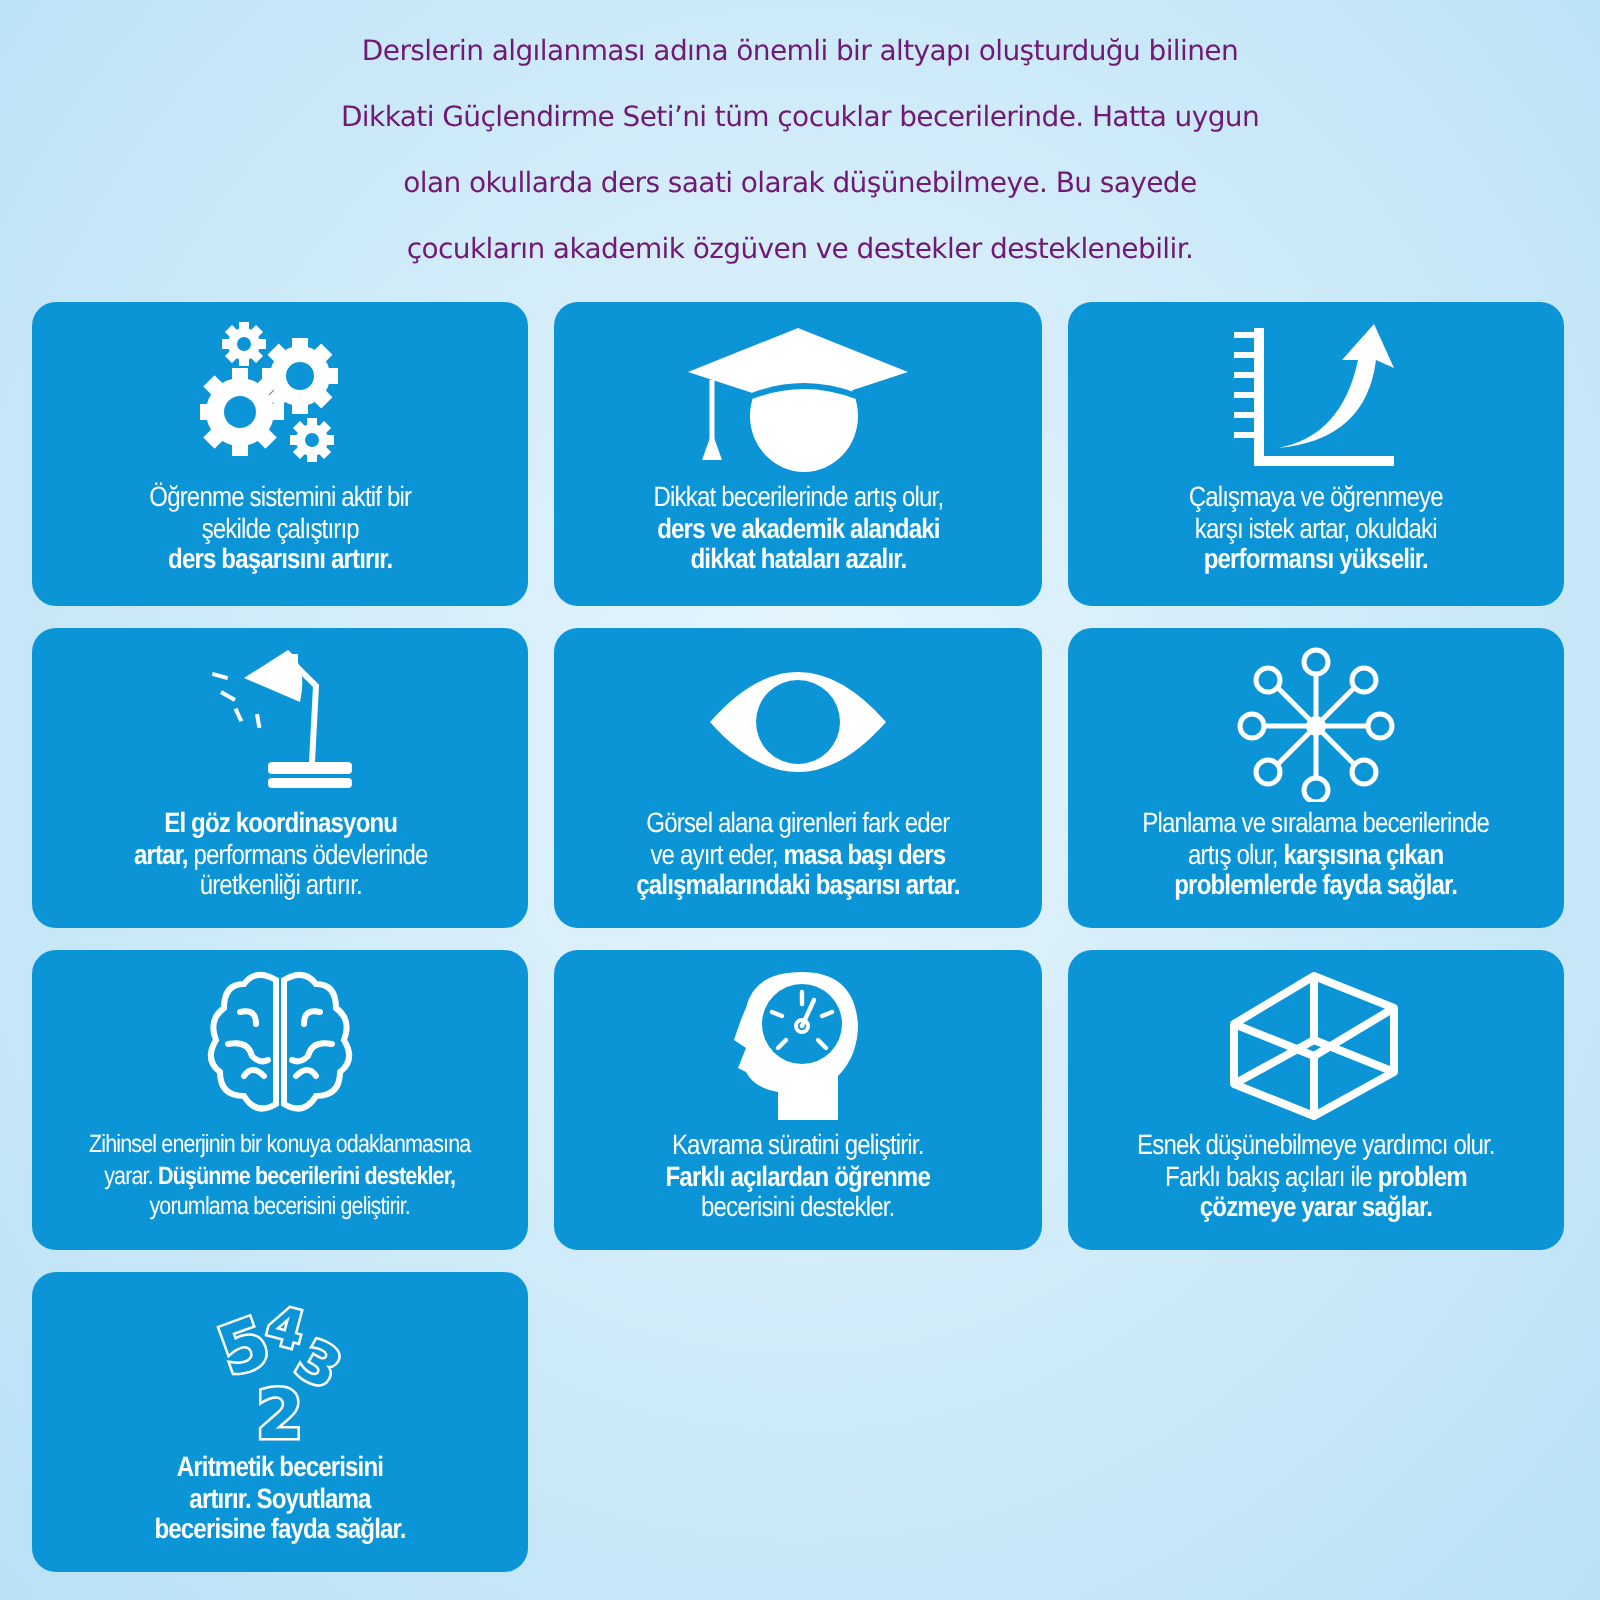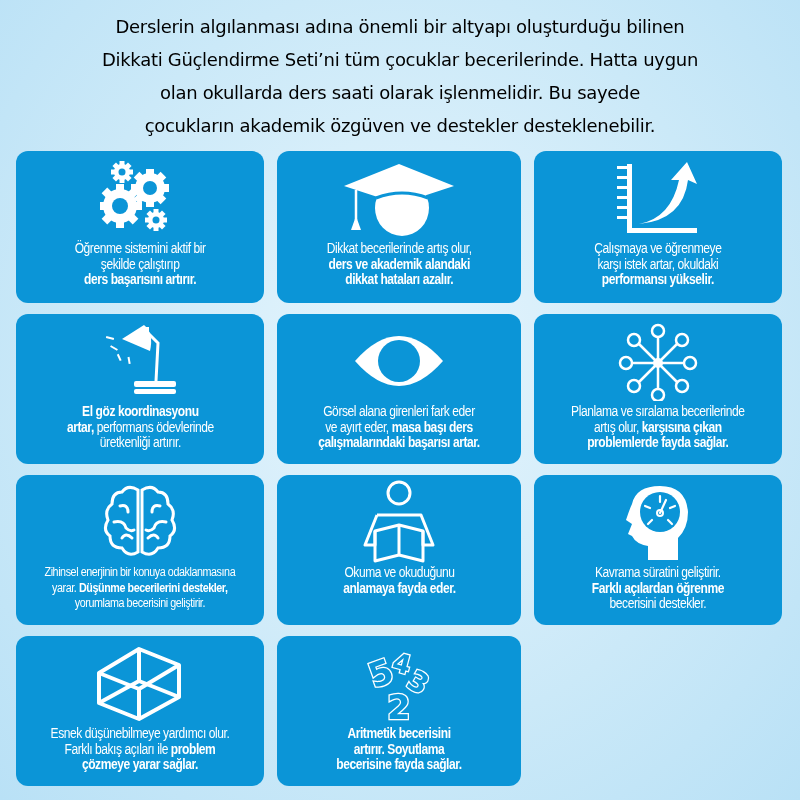--- a/index.html
+++ b/index.html
@@ -3,23 +3,23 @@
 <meta charset="utf-8">
 <style>
   html, body { margin:0; padding:0; }
   body {
     width:800px; height:800px; overflow:hidden; position:relative;
     background: radial-gradient(ellipse at 50% 45%, #e6f5fd 0%, #cbe9f8 60%, #b9e1f6 100%);
     font-family: "Liberation Sans", sans-serif;
   }
   .intro {
     position:absolute; left:10px; top:10px; width:780px;
-    text-align:center; color:#000000;
+    text-align:center; color:#701a75;
     font-family: "DejaVu Sans", sans-serif;
-    font-size:18px; line-height:33px; letter-spacing:-0.3px;
+    font-size:14px; line-height:33px; letter-spacing:-0.3px;
   }
   .intro span { display:block; white-space:nowrap; }
   .grid {
     position:absolute; left:16px; top:151px;
     display:grid;
     grid-template-columns: 248px 244px 248px;
     grid-template-rows: 152px 150px 150px 150px;
     column-gap:13px; row-gap:11px;
   }
   .card {
@@ -36,21 +36,21 @@
   }
   .text .l { display:block; }
   .text b { font-weight:bold; }
 </style>
 </head>
 <body>
 
 <div class="intro">
   <span>Derslerin algılanması adına önemli bir altyapı oluşturduğu bilinen</span>
   <span>Dikkati Güçlendirme Seti’ni tüm çocuklar becerilerinde. Hatta uygun</span>
-  <span>olan okullarda ders saati olarak işlenmelidir. Bu sayede</span>
+  <span>olan okullarda ders saati olarak düşünebilmeye. Bu sayede</span>
   <span>çocukların akademik özgüven ve destekler desteklenebilir.</span>
 </div>
 
 <div class="grid">
 
   <div class="card">
     <div class="icon">
       <svg width="80" height="80" viewBox="0 0 80 80">
         <g fill="#fff">
           <circle cx="20" cy="48" r="17"></circle>
@@ -220,36 +220,20 @@
         </g>
       </svg>
     </div>
     <div class="text" style="font-size:12.5px;">
       <span class="l"><span>Zihinsel enerjinin bir konuya odaklanmasına</span></span>
       <span class="l"><span>yarar. </span><b>Düşünme becerilerini destekler,</b></span>
       <span class="l"><span>yorumlama becerisini geliştirir.</span></span>
     </div>
   </div>
 
-  <div class="card">
-    <div class="icon">
-      <svg width="80" height="86" viewBox="0 0 80 86">
-        <g stroke="#fff" stroke-width="3" fill="none" stroke-linejoin="round">
-          <circle cx="40" cy="14" r="11"></circle>
-          <path d="M18 36 L62 36 L74 66 L64 66 L64 52 M18 36 L6 66 L16 66 L16 52"></path>
-          <path d="M16 52 L40 46 L64 52 L64 82 L40 76 L16 82 Z"></path>
-          <line x1="40" y1="46" x2="40" y2="76"></line>
-        </g>
-      </svg>
-    </div>
-    <div class="text">
-      <span class="l"><span>Okuma ve okuduğunu</span></span>
-      <span class="l"><b>anlamaya fayda eder.</b></span>
-    </div>
-  </div>
 
   <div class="card">
     <div class="icon">
       <svg width="80" height="80" viewBox="0 0 80 80">
         <path d="M30 78 L30 64 Q18 62 14 54 L10 52 L14 42 L8 38 Q12 26 14 22 Q18 4 42 4 Q68 4 70 30 Q70 46 60 56 L60 78 Z" fill="#fff"></path>
         <circle cx="42" cy="30" r="20" fill="#0b95d7"></circle>
         <g stroke="#fff" stroke-width="2.2" stroke-linecap="round">
           <line x1="42" y1="14" x2="42" y2="20"></line>
             <line x1="27" y1="24" x2="32" y2="26"></line>
             <line x1="57" y1="24" x2="52" y2="26"></line>

